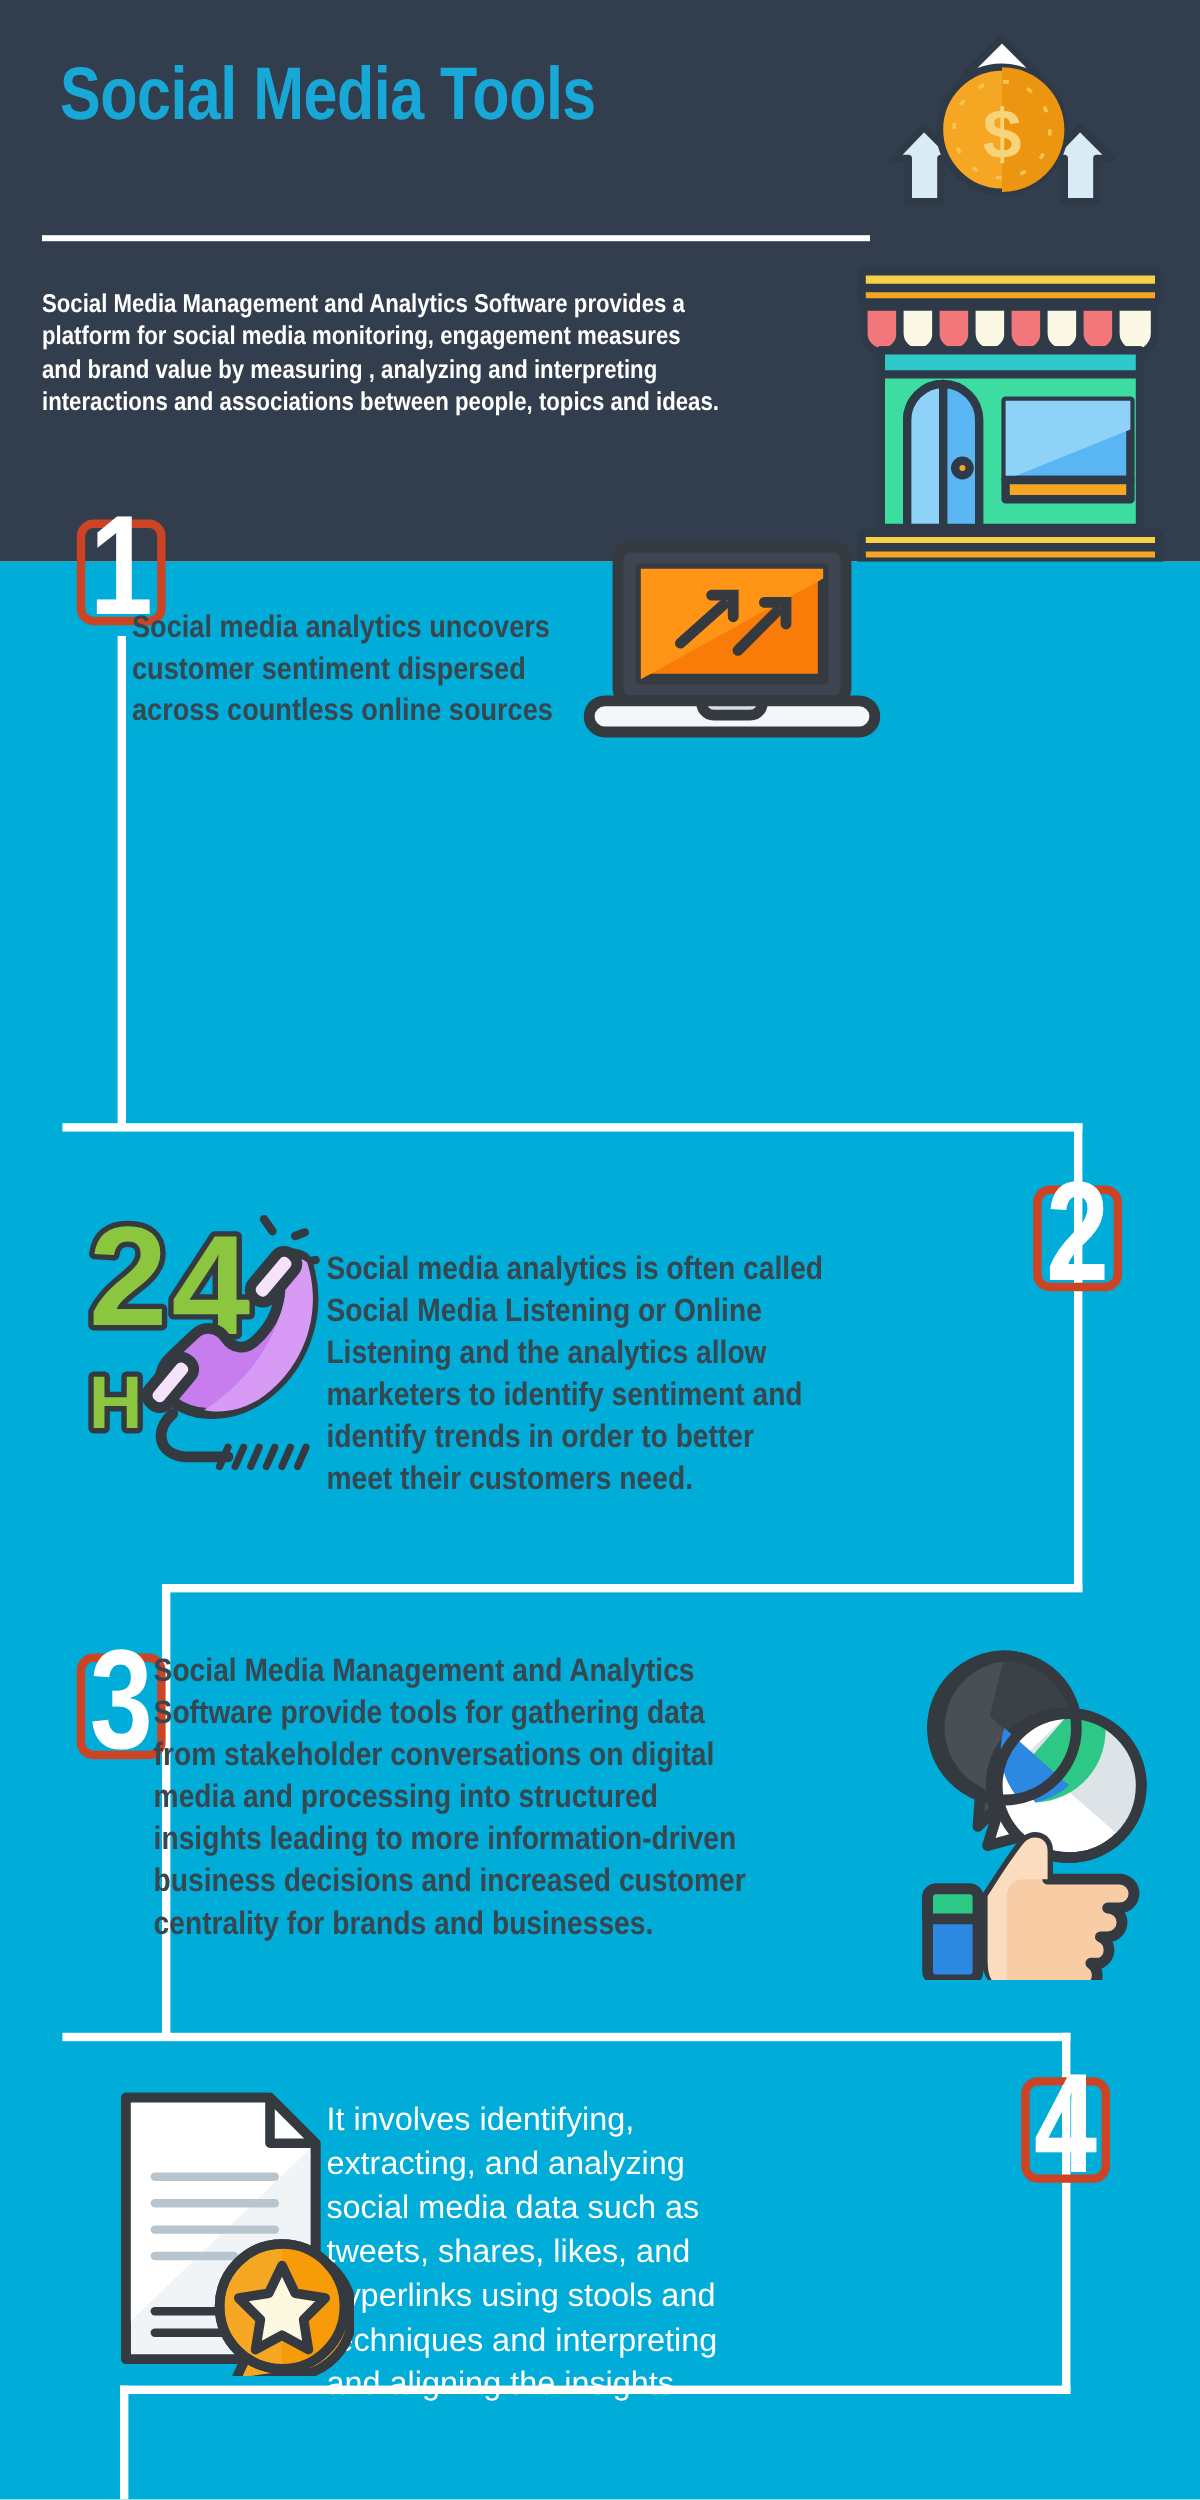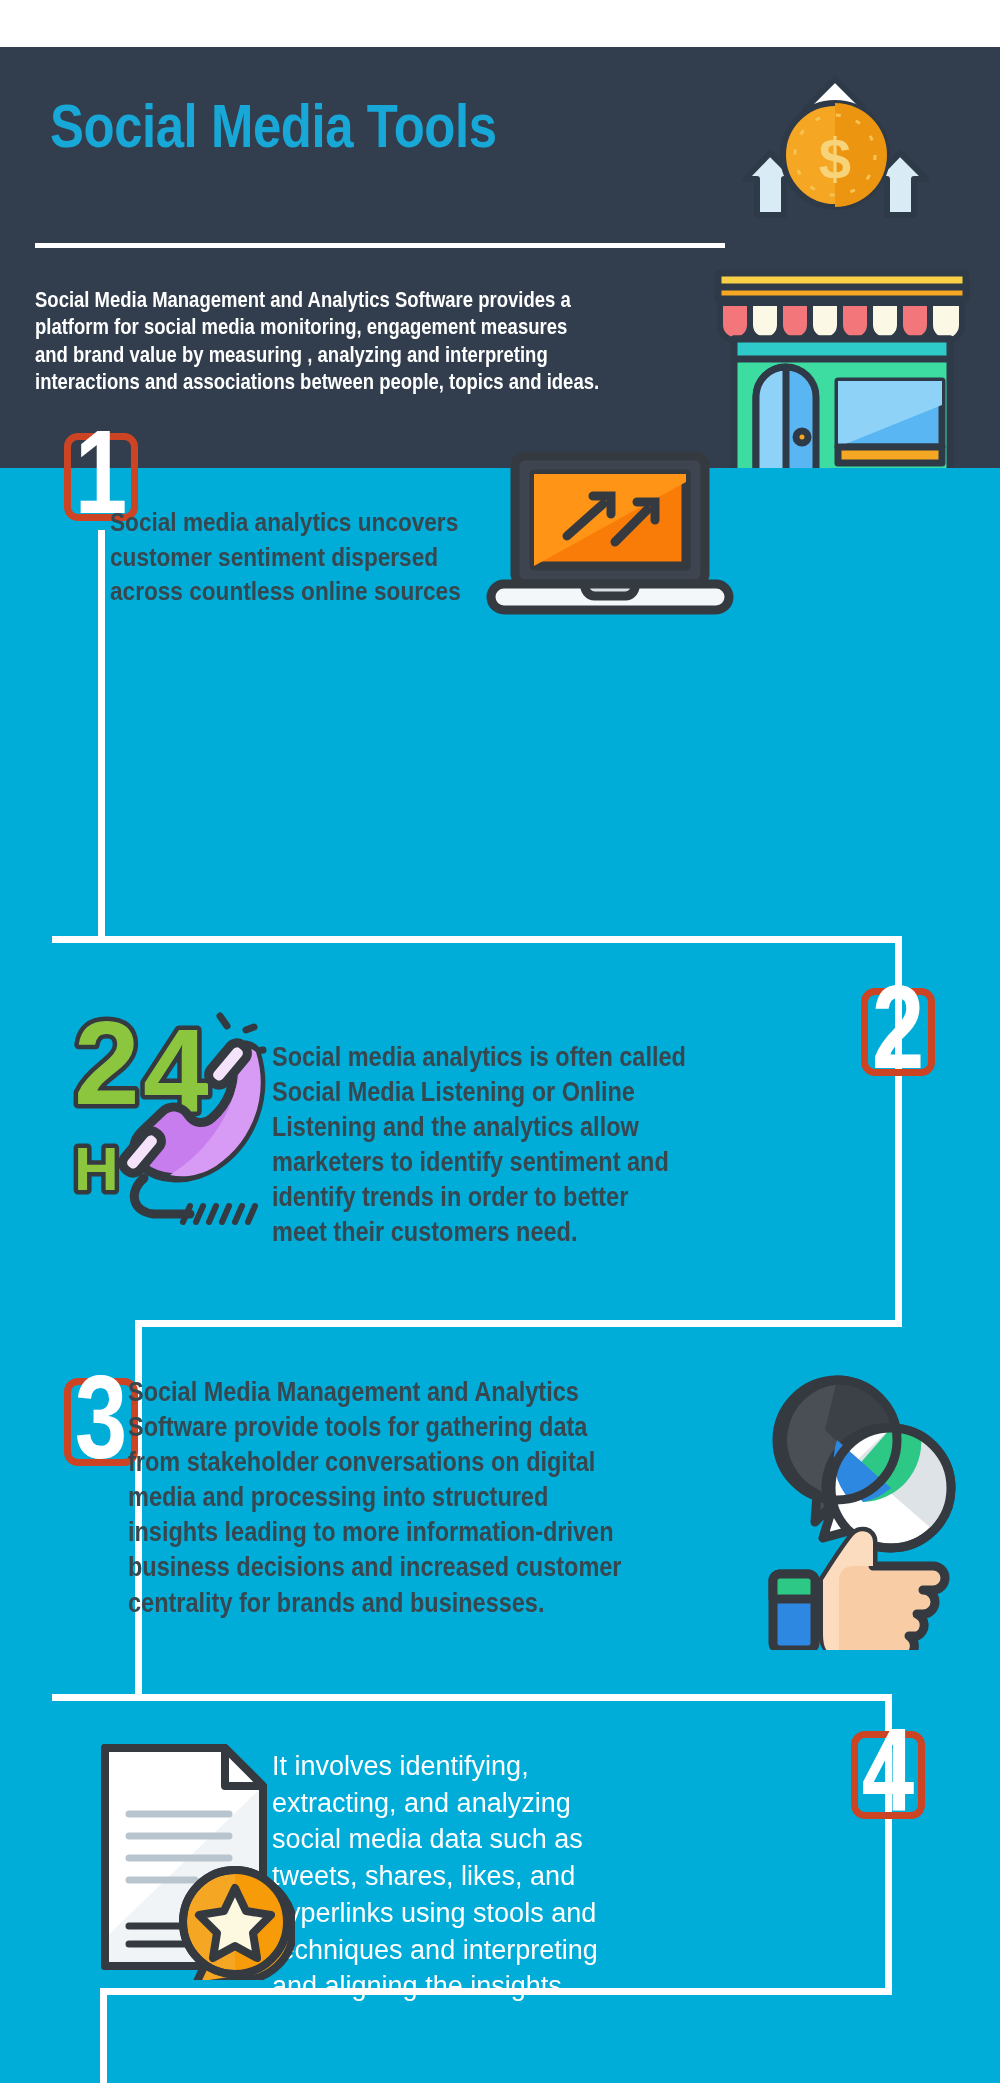--- a/index.html
+++ b/index.html
@@ -6,21 +6,20 @@
   html,body { background:#ffffff; }
   body {
     width:1000px; height:2083px; position:relative; overflow:hidden;
     font-family:"Liberation Sans", sans-serif;
   }
 
   
   .header {
     position:absolute; left:0; top:0; width:1000px; height:468px;
     background:#323e4d;
-    margin-top:47px;
   }
   .hdr-title {
     position:absolute; left:50px; top:48px;
     font-family:"Liberation Sans Narrow","Liberation Sans", sans-serif;
     font-weight:bold; font-size:62px; line-height:1.0;
     color:#17a8d8; letter-spacing:-0.5px;
     transform:scaleX(0.82); transform-origin:left center;
     white-space:nowrap;
   }
   .hdr-rule {

